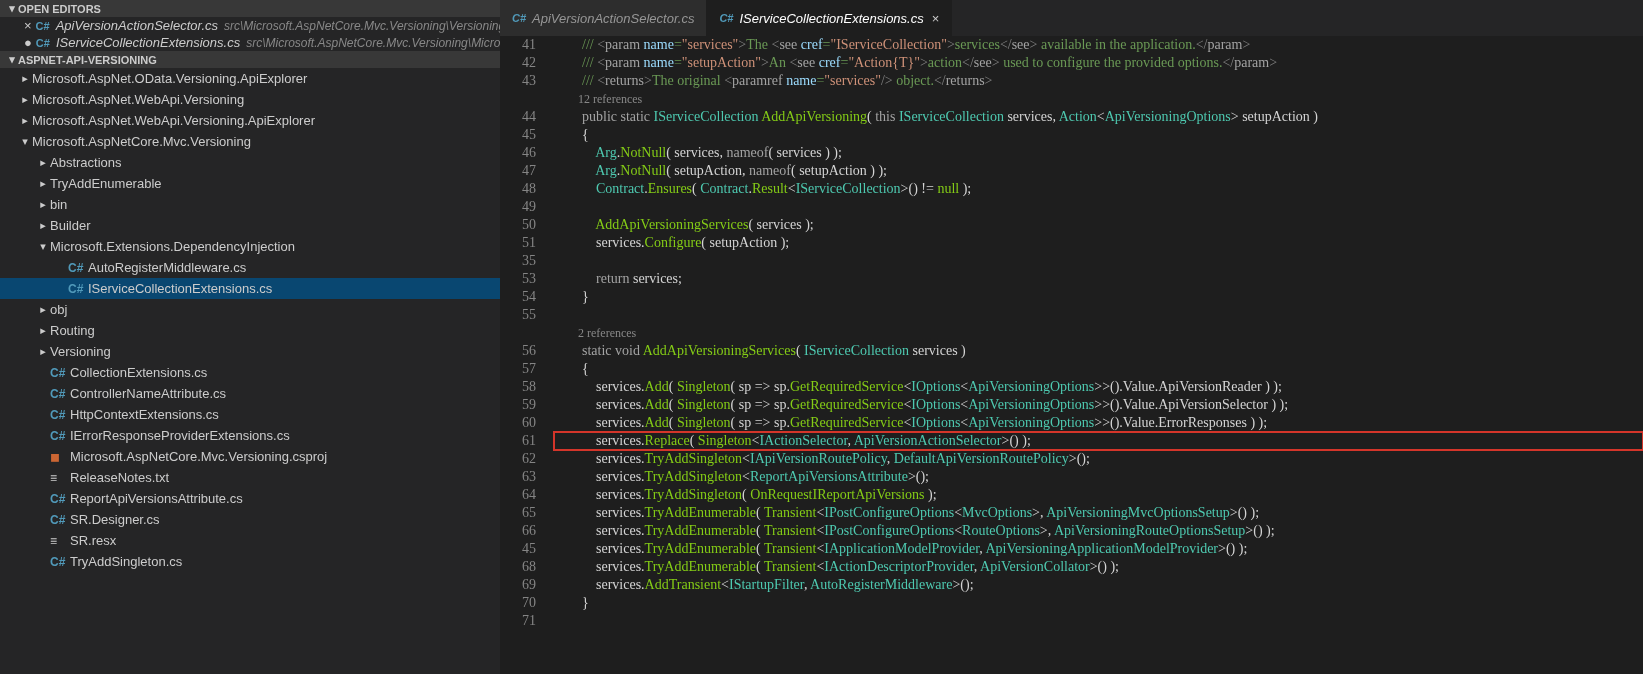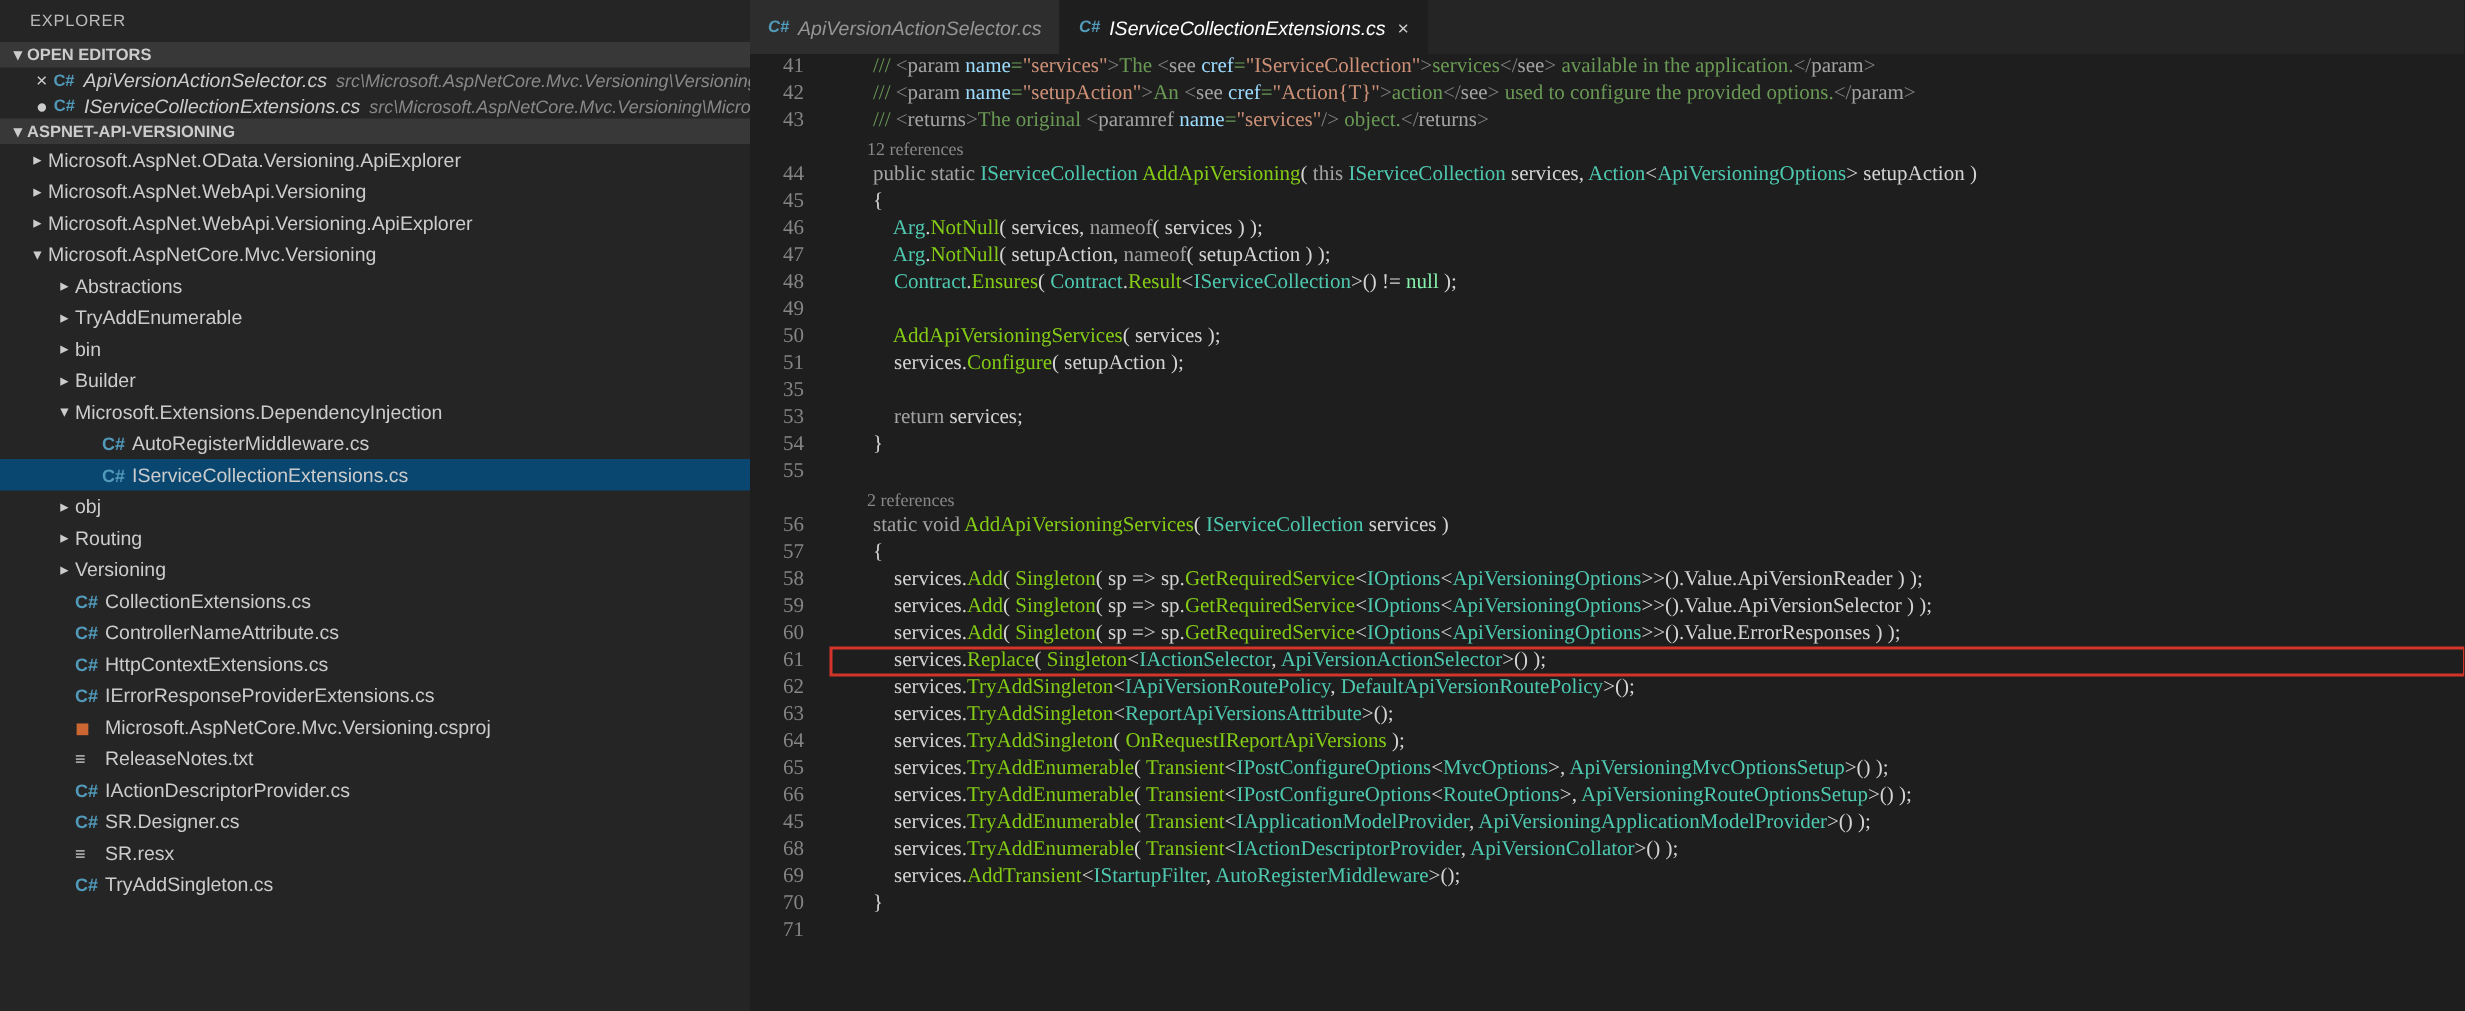--- a/index.html
+++ b/index.html
@@ -141,27 +141,26 @@
   .refs { color: #888888; font-size: 12px; height: 18px; }
   .code-row.hl { outline: 2px solid #d4352a; outline-offset: -1px; }
   
   .kw { color: #a3a3a3; }
   .ty { color: #4ec9b0; }
   .fn { color: #84cc16; }
   .st { color: #ce9178; }
   .cm { color: #6a9955; }
   .xa { color: #9cdcfe; text-align: right; }
   .xt { color: #808080; }
-  .nl { color: #86efac; }
+  .nl { color: #84cc16; }
 </style>
 </head>
 <body>
 
 <div class="sidebar">
-  <div class="explorer-header">EXPLORER</div>
 
   <div class="section-header">
     <span class="tw">▾</span>
     <span>OPEN EDITORS</span>
   </div>
   <div id="open-editors">
       <div class="open-editor">
         <span class="close">×</span>
         <span class="cs-icon">C#</span>
         <span class="name">ApiVersionActionSelector.cs</span>
@@ -264,21 +263,21 @@
         <span>Microsoft.AspNetCore.Mvc.Versioning.csproj</span>
       </div>
       <div class="tree-row d2">
         <span class="tw"></span>
         <span class="ico txt-icon">≡</span>
         <span>ReleaseNotes.txt</span>
       </div>
       <div class="tree-row d2">
         <span class="tw"></span>
         <span class="ico cs-icon">C#</span>
-        <span>IActionDescriptorProvider.cs</span>
+        <span>ReportApiVersionsAttribute.cs</span>
       </div>
       <div class="tree-row d2">
         <span class="tw"></span>
         <span class="ico cs-icon">C#</span>
         <span>SR.Designer.cs</span>
       </div>
       <div class="tree-row d2">
         <span class="tw"></span>
         <span class="ico txt-icon">≡</span>
         <span>SR.resx</span>

